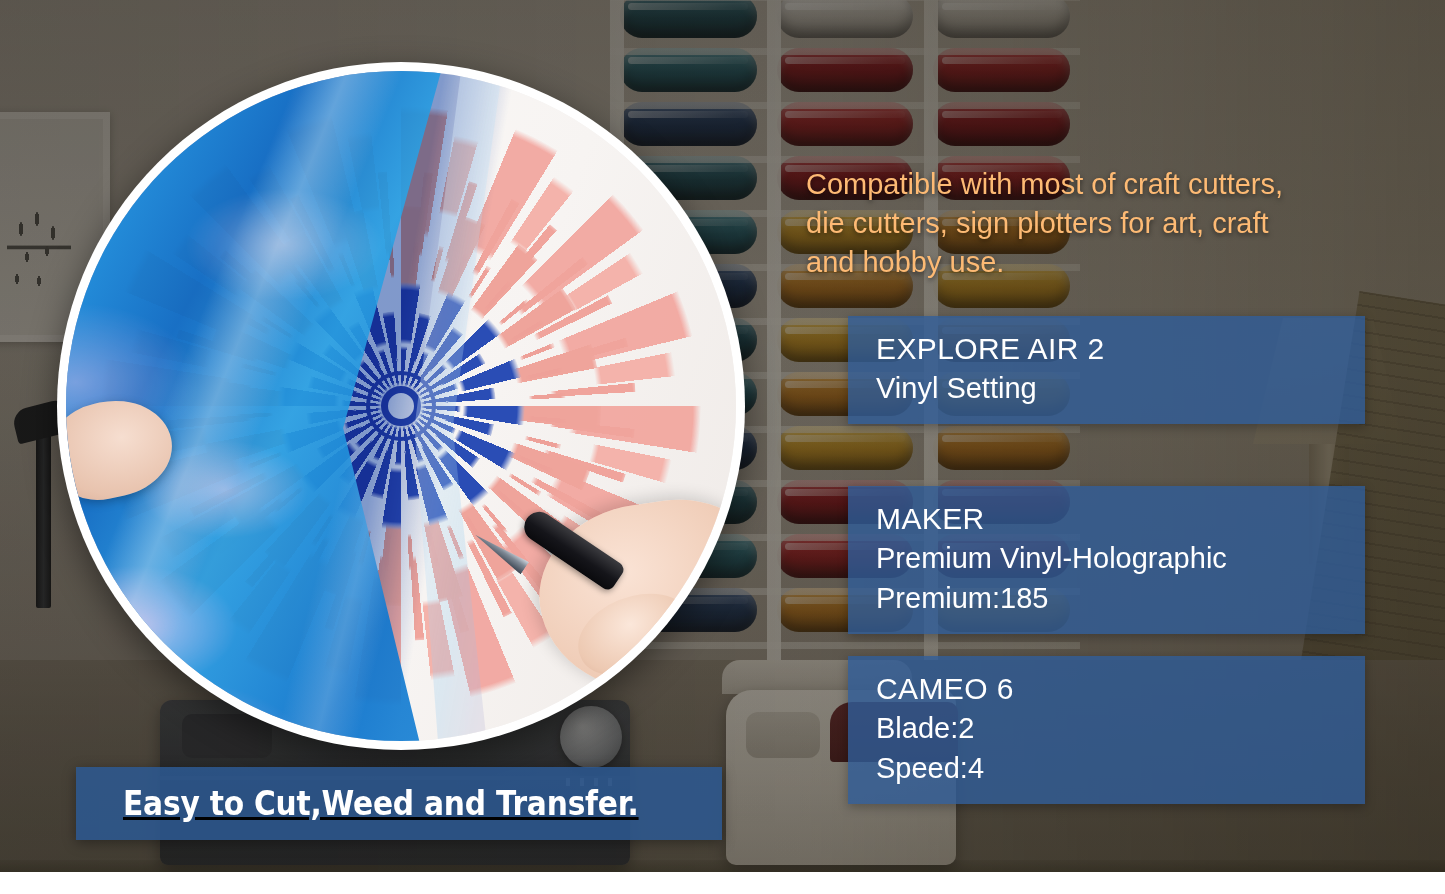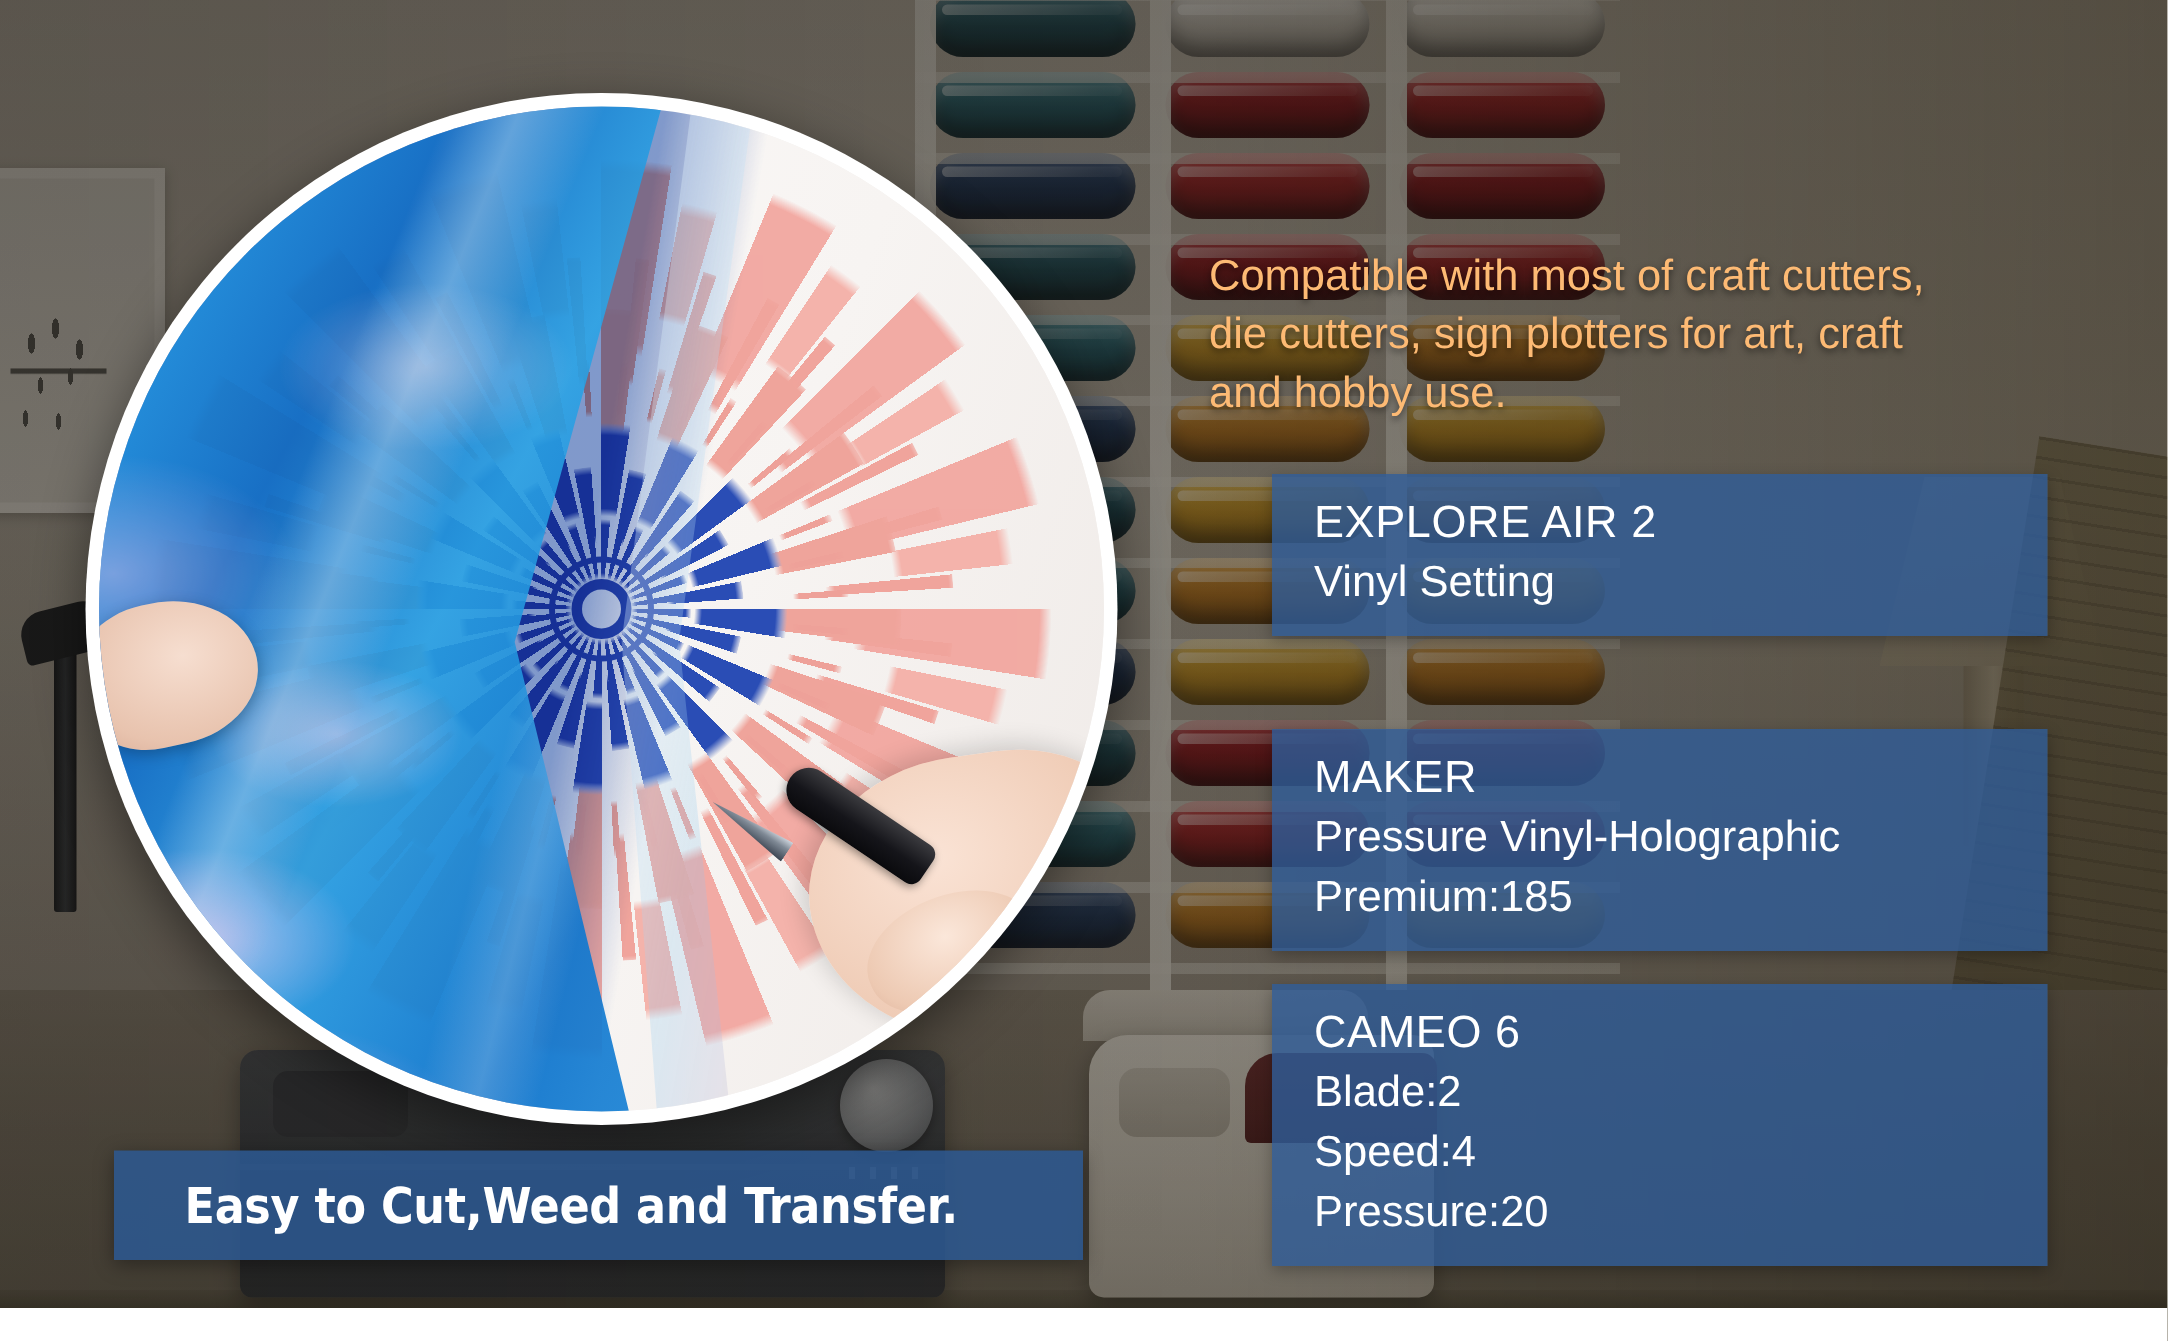--- a/index.html
+++ b/index.html
@@ -437,20 +437,21 @@
     font-weight:300;
   }
 
   
   .banner {
     position:absolute; left:76px; top:767px;
     width:646px; height:73px;
     background:rgba(44,88,146,.86);
     display:flex; align-items:center;
     box-shadow:0 3px 12px rgba(0,0,0,.35);
+    text-decoration:underline;
   }
   .banner-text {
     color:#ffffff;
     font-family:"DejaVu Sans Condensed","Liberation Sans Narrow","Liberation Sans", sans-serif;
     font-weight:bold;
     font-size:33px;
     padding-left:47px;
     letter-spacing:-.2px;
     white-space:nowrap;
   }
@@ -576,29 +577,28 @@
     <div>and hobby use.</div>
   </div>
 
   <div class="infobox box-1">
     <div class="box-title">EXPLORE AIR 2</div>
     <div class="box-line">Vinyl Setting</div>
   </div>
 
   <div class="infobox box-2">
     <div class="box-title">MAKER</div>
-    <div class="box-line">Pressure Vinyl-Holographic</div>
+    <div class="box-line">Premium Vinyl-Holographic</div>
     <div class="box-line">Premium:185</div>
   </div>
 
   <div class="infobox box-3">
     <div class="box-title">CAMEO 6</div>
     <div class="box-line">Blade:2</div>
     <div class="box-line">Speed:4</div>
-    <div class="box-line">Pressure:20</div>
   </div>
 
   <div class="banner">
     <div class="banner-text">Easy to Cut,Weed and Transfer.</div>
   </div>
 
   <div class="bottom-strip"></div>
 
 </div>
 

